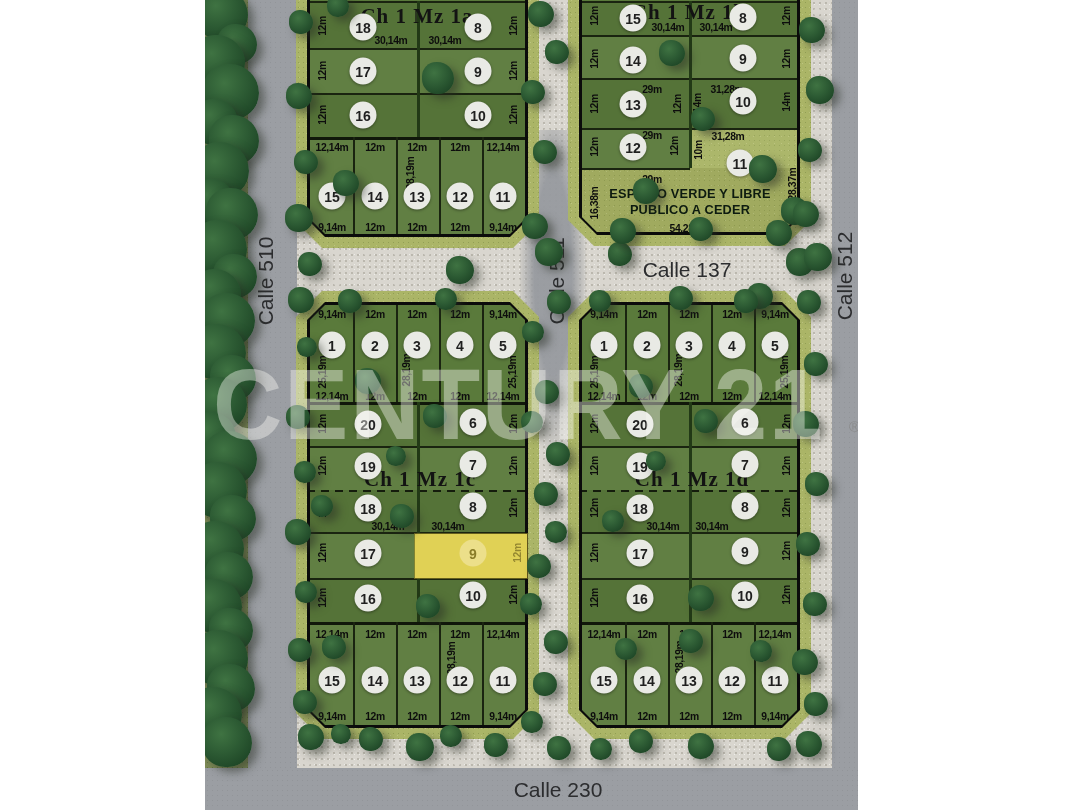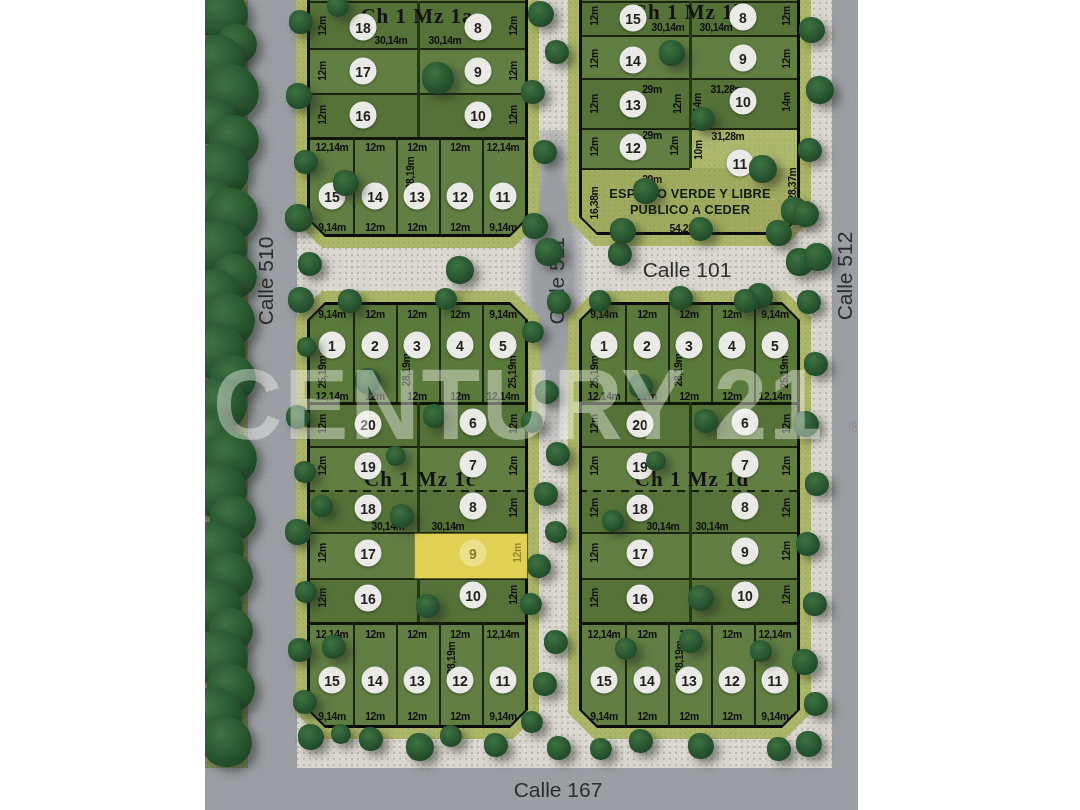--- a/index.html
+++ b/index.html
@@ -339,22 +339,22 @@
     <div class="abs dim" style="left: 604px; top: 716px;">9,14m</div>
     <div class="abs dim" style="left: 647px; top: 716px;">12m</div>
     <div class="abs dim" style="left: 689px; top: 716px;">12m</div>
     <div class="abs dim" style="left: 732px; top: 716px;">12m</div>
     <div class="abs dim" style="left: 775px; top: 716px;">9,14m</div>
     <div class="abs hilite" style="left: 415px; top: 534px; width: 112px; height: 44px; background: rgb(224, 209, 85);"></div>
     <div class="abs dim rot hl" style="left: 517px; top: 553px; z-index: 16;">12m</div>
     <div class="abs street v" style="left: 266px; top: 281px;">Calle 510</div>
     <div class="abs street v" style="left: 557px; top: 281px;">Calle 511</div>
     <div class="abs street v" style="left: 845px; top: 276px;">Calle 512</div>
-    <div class="abs street" style="left: 687px; top: 270px;">Calle 101</div>
-    <div class="abs street" style="left: 558px; top: 790px;">Calle 167</div>
+    <div class="abs street" style="left: 687px; top: 270px;">Calle 137</div>
+    <div class="abs street" style="left: 558px; top: 790px;">Calle 230</div>
     <div class="abs tree" style="left: 222px; top: 14px; width: 52px; height: 52px;"></div>
     <div class="abs tree" style="left: 237px; top: 44px; width: 40px; height: 40px;"></div>
     <div class="abs tree" style="left: 218px; top: 62px; width: 54px; height: 54px;"></div>
     <div class="abs tree" style="left: 231px; top: 92px; width: 56px; height: 56px;"></div>
     <div class="abs tree" style="left: 215px; top: 122px; width: 46px; height: 46px;"></div>
     <div class="abs tree" style="left: 234px; top: 140px; width: 50px; height: 50px;"></div>
     <div class="abs tree" style="left: 221px; top: 170px; width: 56px; height: 56px;"></div>
     <div class="abs tree" style="left: 212px; top: 202px; width: 46px; height: 46px;"></div>
     <div class="abs tree" style="left: 232px; top: 214px; width: 52px; height: 52px;"></div>
     <div class="abs tree" style="left: 219px; top: 248px; width: 56px; height: 56px;"></div>

